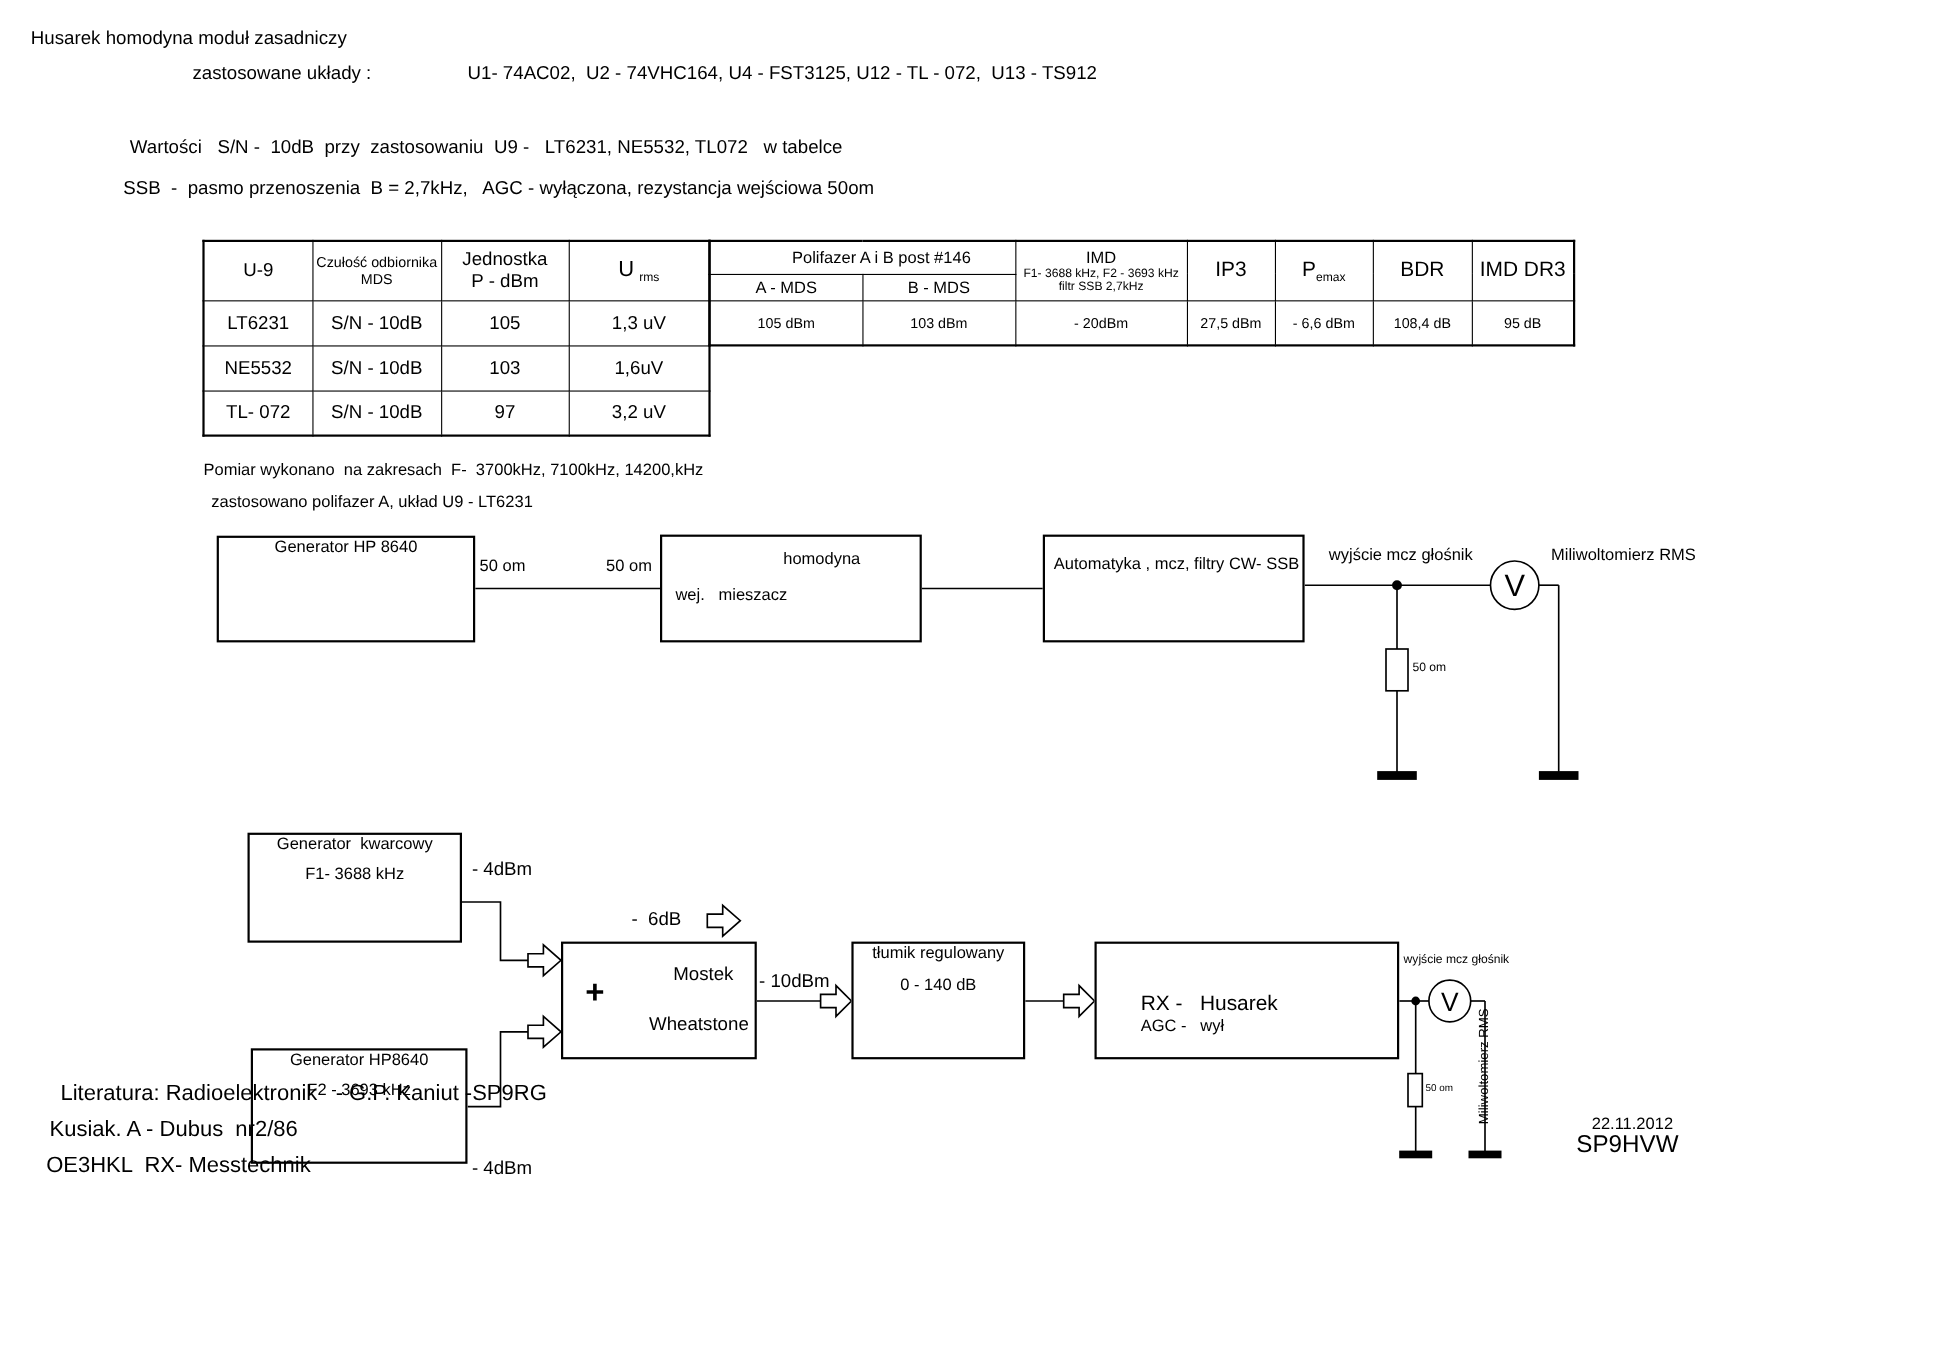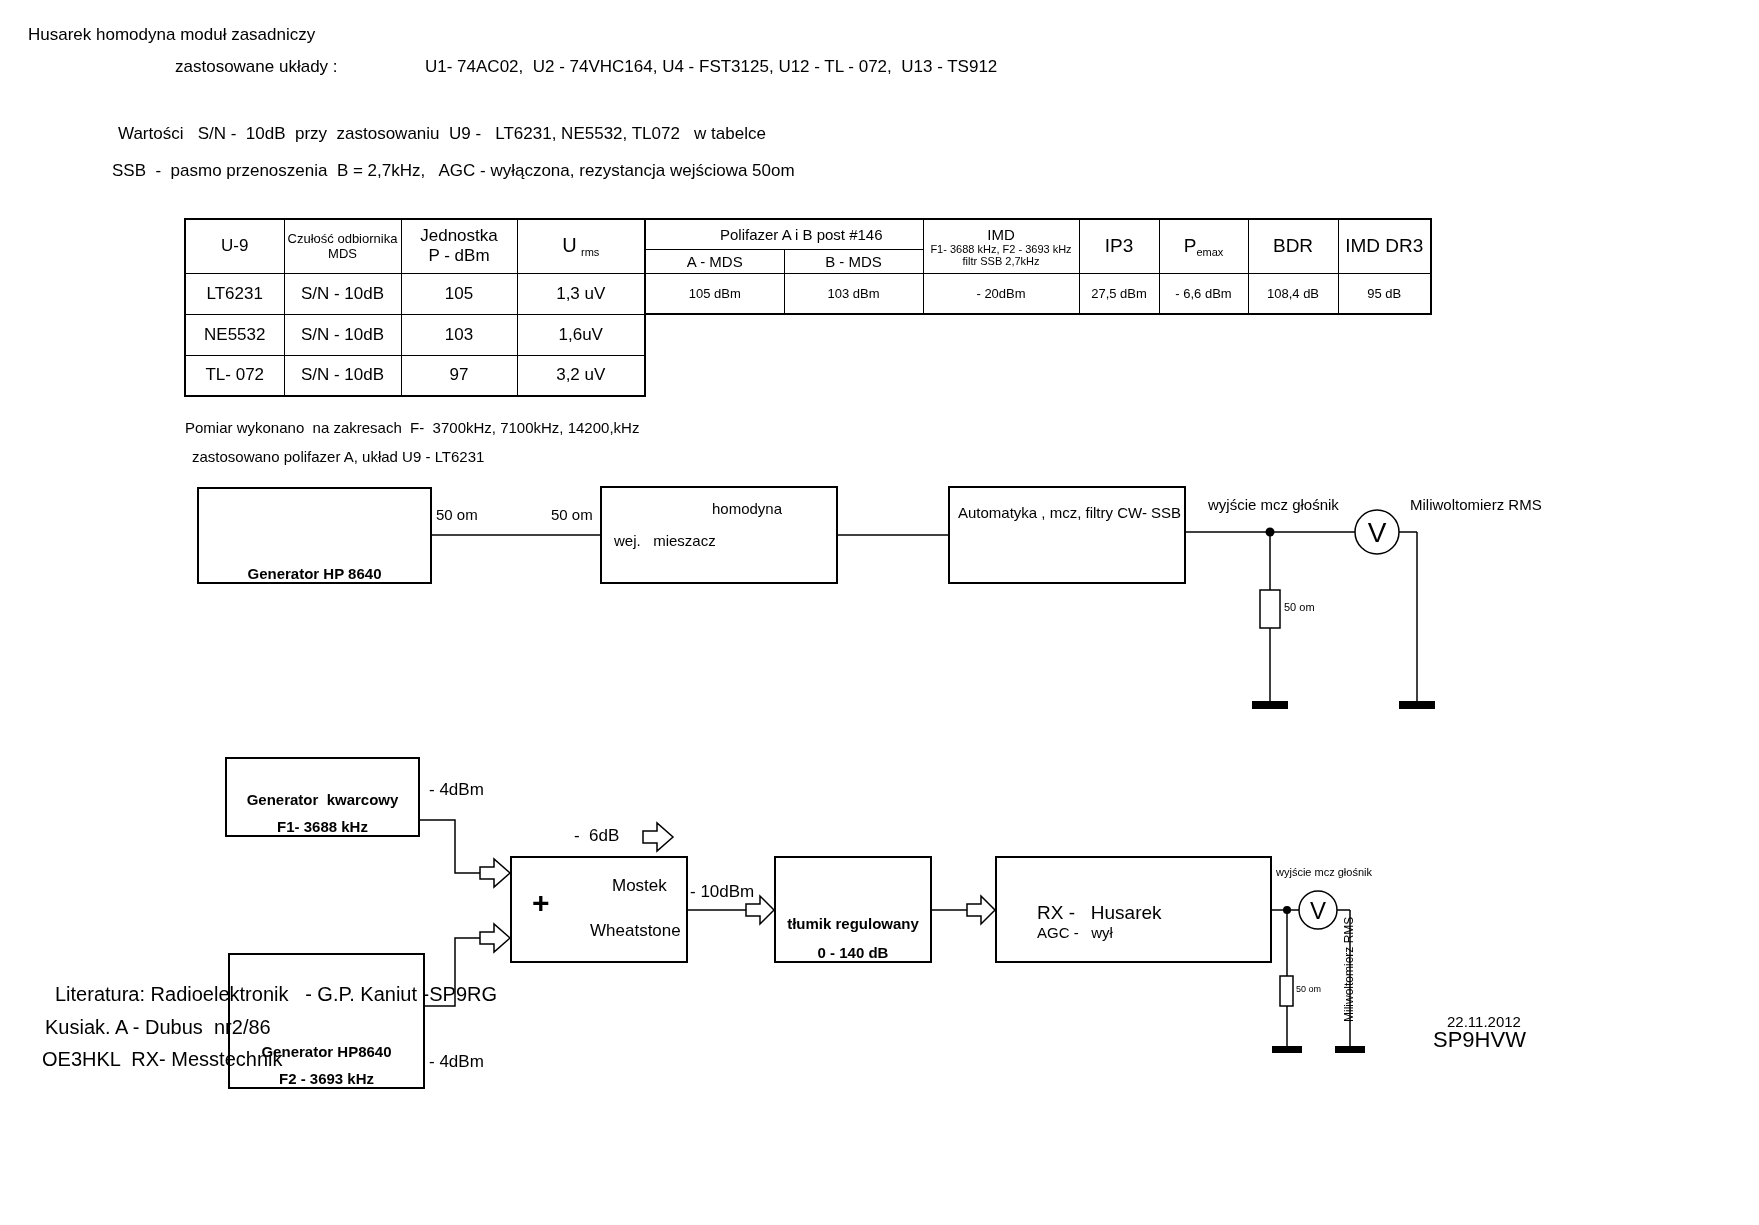--- a/index.html
+++ b/index.html
@@ -1,21 +1,21 @@
 <!DOCTYPE html>
 <html><head>
 <meta charset="utf-8">
 <style>
   html,body{margin:0;padding:0;background:#fff;}
   #page{position:relative;width:1759px;height:1225px;background:#ffffff;
         font-family:"Liberation Sans", sans-serif;color:#000;overflow:hidden;}
   .abs{position:absolute;white-space:pre;}
   .pre{white-space:pre;}
   .box{position:absolute;border:2px solid #000;box-sizing:border-box;background:#fff;}
-  .ctr{display:flex;flex-direction:column;align-items:center;justify-content:flex-end;height:100%;font-weight:bold;}
+  .ctr{display:flex;flex-direction:column;align-items:center;justify-content:flex-start;height:100%;}
   table{border-collapse:collapse;table-layout:fixed;}
   .dtable{position:absolute;border:2px solid #000;}
   .dtable td{border:1.5px solid #000;text-align:center;vertical-align:middle;padding:0 2px;overflow:hidden;}
   .f13{font-size:13px;} .f11{font-size:11px;} .f15{font-size:15px;} .f17{font-size:17px;}
   .f19{font-size:19px;} .f20{font-size:20px;} .f22{font-size:22px;}
   .sub{font-size:11px;vertical-align:-4px;}
   .vtext{position:absolute;transform:rotate(-90deg);transform-origin:left bottom;font-size:12px;white-space:pre;}
   svg{position:absolute;left:0;top:0;}
 </style>
 </head>
@@ -162,29 +162,29 @@
     <div class="abs f15" style="left:110px;top:12px;">homodyna</div>
     <div class="abs f15" style="left:12px;top:44px;">wej.   mieszacz</div>
   </div>
   <div class="box" style="left:948px;top:486px;width:238px;height:98px;">
     <div class="abs f15" style="left:8px;top:16px;">Automatyka , mcz, filtry CW- SSB</div>
   </div>
   <div class="abs f15" style="left:1208px;top:496px;">wyjście mcz głośnik</div>
   <div class="abs f15" style="left:1410px;top:496px;">Miliwoltomierz RMS</div>
   <div class="abs f11" style="left:1284px;top:601px;">50 om</div>
 
-  <div class="box" style="left:225px;top:757px;width:195px;height:80px;">
+  <div class="box" style="left:225px;top:757px;width:195px;height:100px;">
     <div class="ctr f15" style="gap:10px;">
       <span class="pre">Generator  kwarcowy</span>
       <span class="pre">F1- 3688 kHz</span>
     </div>
   </div>
   <div class="abs f17" style="left:429px;top:780px;">- 4dBm</div>
 
-  <div class="box" style="left:228px;top:953px;width:197px;height:136px;">
+  <div class="box" style="left:228px;top:953px;width:197px;height:105px;">
     <div class="ctr f14 f15" style="gap:10px;">
       <span class="pre">Generator HP8640</span>
       <span class="pre">F2 - 3693 kHz</span>
     </div>
   </div>
   <div class="abs f17" style="left:429px;top:1052px;">- 4dBm</div>
 
   <div class="box" style="left:510px;top:856px;width:178px;height:107px;">
     <div class="abs" style="left:20px;top:28px;font-size:30px;font-weight:bold;">+</div>
     <div class="abs f17" style="left:100px;top:18px;">Mostek</div>

